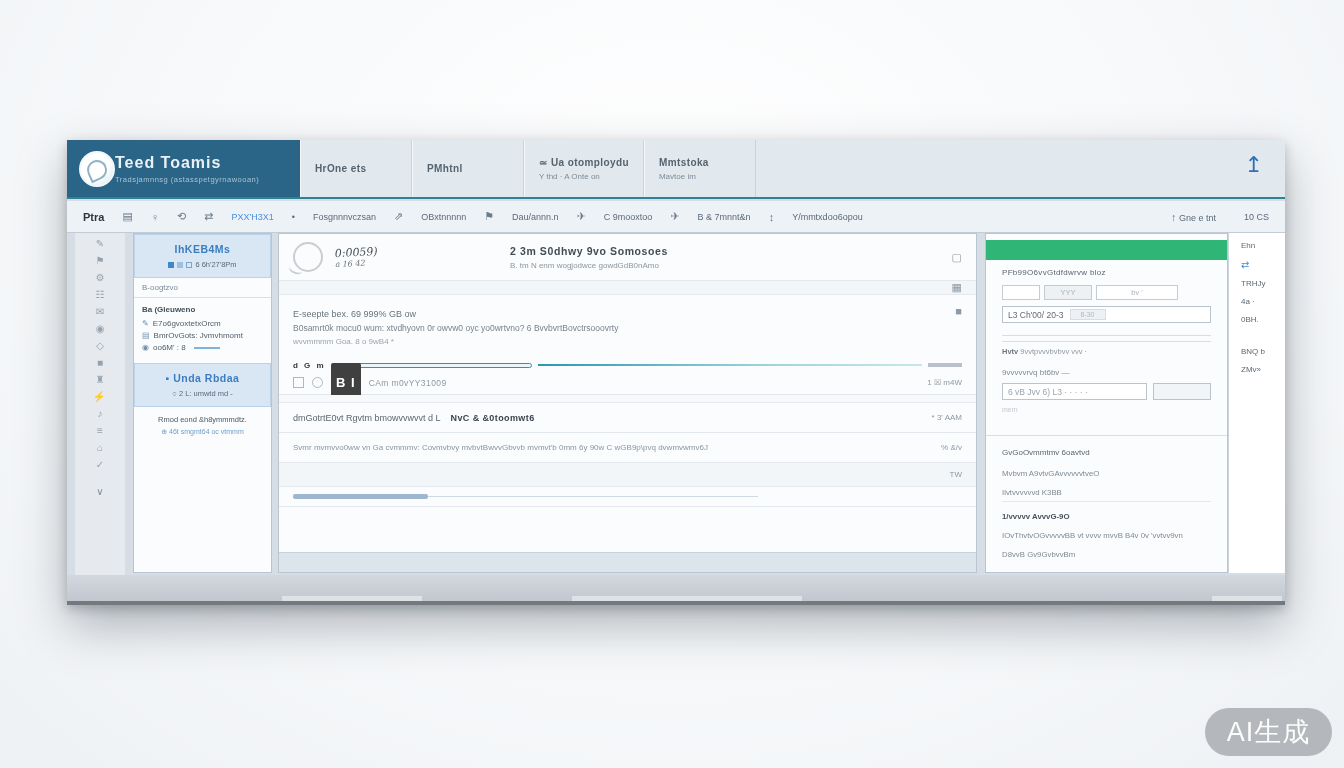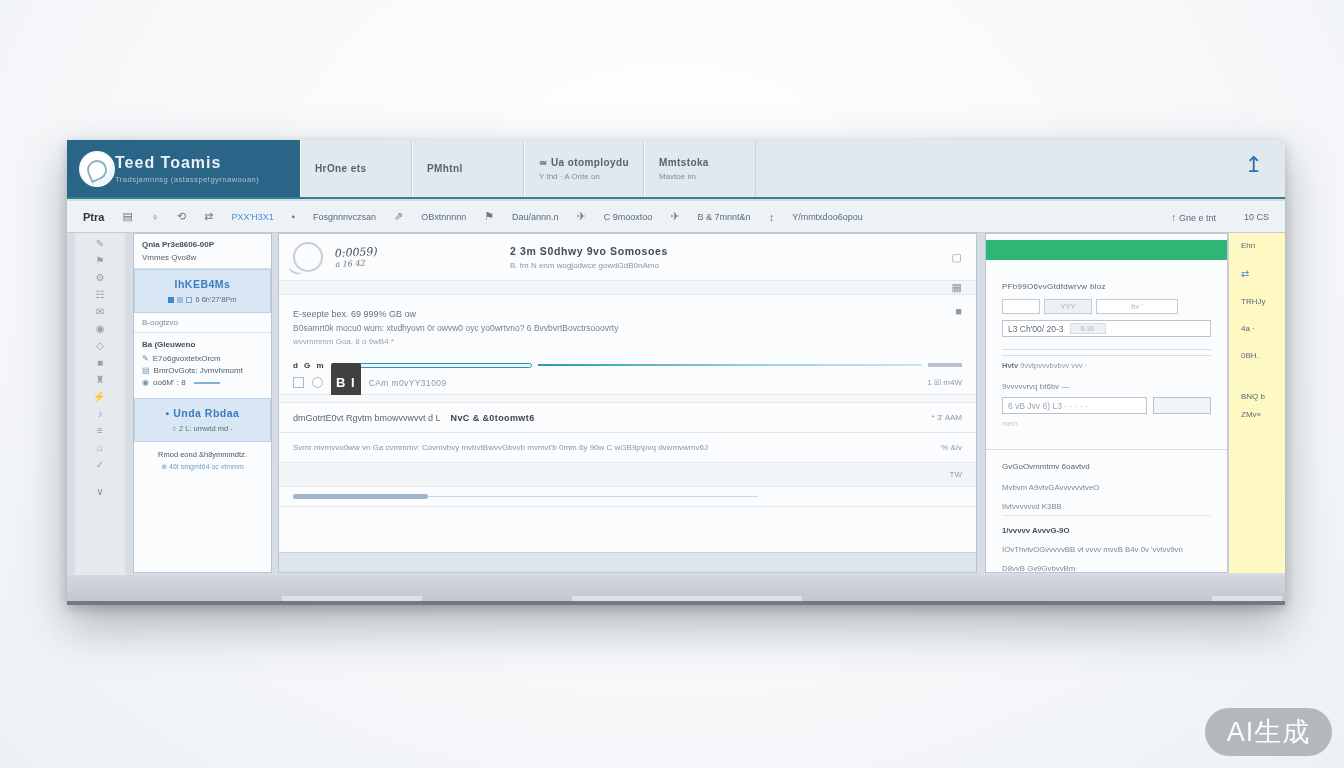--- a/index.html
+++ b/index.html
@@ -96,21 +96,21 @@
   .r7 { height:20px; gap:0; }
   .bluebar { width:135px; height:5px; background:#9fb6cf; border-radius:2px; }
   .hairline { width:330px; height:1px; background:#cfd9e1; }
   .r8 { height:28px; gap:8px; }
   .r8 .strong { font-weight:bold; color:#3b454f; }
   .mfoot { margin-top:auto; height:20px; background:#dce4ec; border-top:1px solid #c8d2da; }
   .meta { color:#8d99a4; font-size:8px; white-space:nowrap; }
   
   .rpanel { left:918px; width:243px; padding:6px 0 0; font-size:8px; color:#6b7883; overflow:hidden; }
   .greenbar { width:100%; height:20px; background:#2fb677; }
-  .rp-body { padding:22px 16px 0; }
+  .rp-body { padding:8px 16px 0; }
   .rp-label { font-size:8px; color:#5a6670; margin-bottom:8px; letter-spacing:.3px; }
   .chiprow { display:flex; gap:4px; margin-bottom:6px; }
   .chip { height:15px; border:1px solid #c2ccd5; background:#fff; font-size:7.5px; color:#aab3bc; display:flex; align-items:center; justify-content:center; }
   .c1 { width:38px; } .c2 { width:48px; background:#eef1f4; } .c3 { width:82px; }
   .inp { height:17px; border:1px solid #b9c4cf; background:#fff; display:flex; align-items:center; padding:0 5px; gap:6px; color:#5f6c77; font-size:8.5px; }
   .inp .inner { background:#eef1f4; border:1px solid #d7dde3; color:#b0b8c0; padding:0 10px; height:11px; display:flex; align-items:center; font-size:7px; }
   .rp-para { margin:12px 0 4px; }
   .pline { height:1px; background:#d7dee4; margin:5px 0; }
   .note { font-size:7.5px; color:#8d99a4; }
   .note .lead { font-weight:bold; color:#6b7883; }
@@ -119,21 +119,21 @@
   .inprow .inp { flex:1; color:#9aa5af; }
   .sidebtn { width:58px; height:17px; border:1px solid #b9c4cf; background:#f2f5f8; }
   .hint { margin-top:6px; color:#c2cad1; font-size:7px; }
   .rp-div { height:1px; background:#d7dee4; margin:22px -16px 0; }
   .rp-section { padding:12px 16px 0; }
   .rp-sec-title { color:#5a6670; margin-bottom:12px; }
   .rp-row { margin-bottom:10px; color:#7d8a95; font-size:7.8px; }
   .rp-row.dark { color:#46525d; font-weight:bold; }
   .rp-row.u { border-bottom:1px solid #e2e8ed; padding-bottom:4px; }
   
-  .rrail { position:absolute; right:0; top:0; width:57px; height:340px; background:#fef9c3; border-left:1px solid #ccd5dd; padding:8px 0 0 12px; font-size:8px; color:#5c6977; display:flex; flex-direction:column; gap:18px; }
+  .rrail { position:absolute; right:0; top:0; width:57px; height:340px; background:#ffffff; border-left:1px solid #ccd5dd; padding:8px 0 0 12px; font-size:8px; color:#5c6977; display:flex; flex-direction:column; gap:9px; }
   .rrail .blue { color:#3e8ed8; font-size:10px; }
   .rrail .grp { margin-top:14px; display:flex; flex-direction:column; gap:9px; }
   
   .chrome { position:absolute; left:0; bottom:0; width:100%; height:30px; background:linear-gradient(#d3d8df,#bfc5cd); }
   .chrome::after { content:""; position:absolute; left:0; bottom:0; width:100%; height:4px; background:#74797f; }
   .cseg { position:absolute; bottom:4px; height:5px; background:rgba(255,255,255,.45); }
   .cs1 { left:215px; width:140px; } .cs2 { left:505px; width:230px; } .cs3 { left:1145px; width:70px; }
   
   .wm { position:absolute; left:1205px; top:708px; width:127px; height:48px; background:rgba(140,143,148,.6); border-radius:26px; display:flex; align-items:center; justify-content:center; color:#fdfdfd; font-size:27px; letter-spacing:1px; }
 </style>
@@ -211,24 +211,20 @@
       <span class="ric">♜</span>
       <span class="ric">⚡</span>
       <span class="ric">♪</span>
       <span class="ric">≡</span>
       <span class="ric">⌂</span>
       <span class="ric">✓</span>
       <span class="ric collapse">∨</span>
     </div>
 
     <div class="panel lpanel">
-      <div class="lcard">
-        <div class="l1">Qnia Pr3e8606-00P</div>
-        <div>Vmmes Qvo8w</div>
-      </div>
       <div class="lcard hl">
         <div class="hl-title">IhKEB4Ms</div>
         <div class="hl-sub">
           <span class="sq f"></span>
           <span class="sq h"></span>
           <span class="sq o"></span>
           <span>6 6h'27'8Pm</span>
         </div>
       </div>
       <div class="litem">B-oogtzvo</div>

